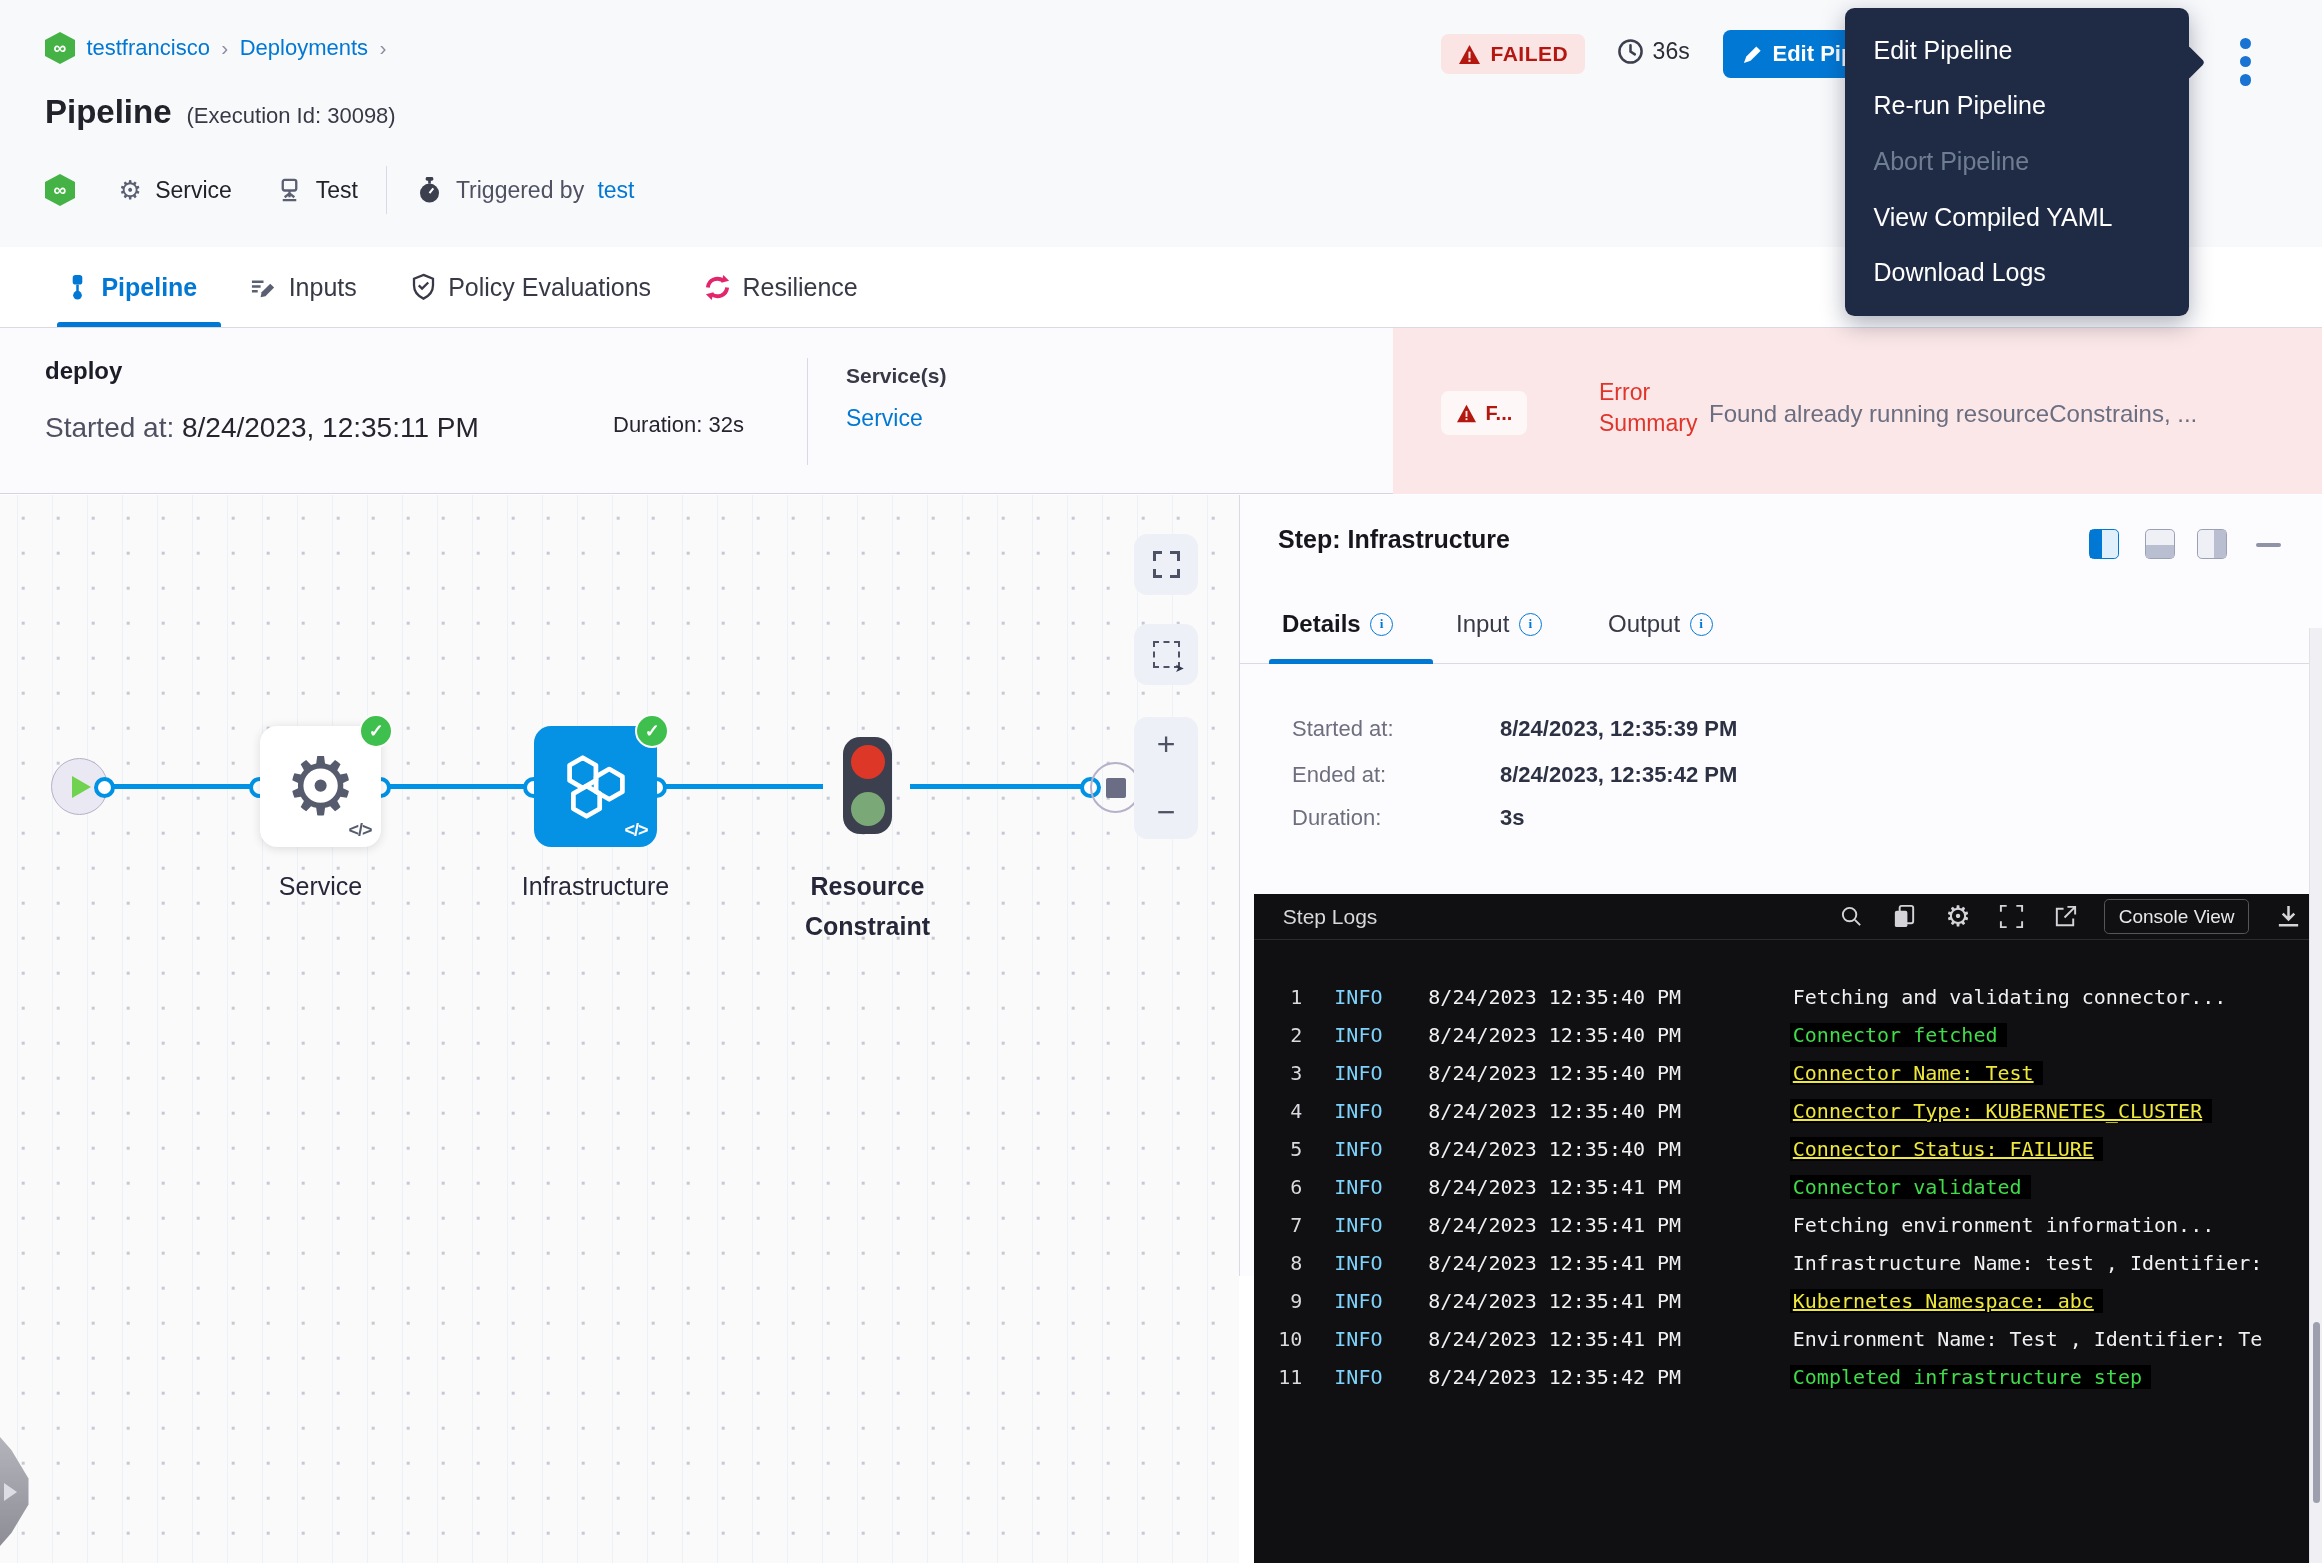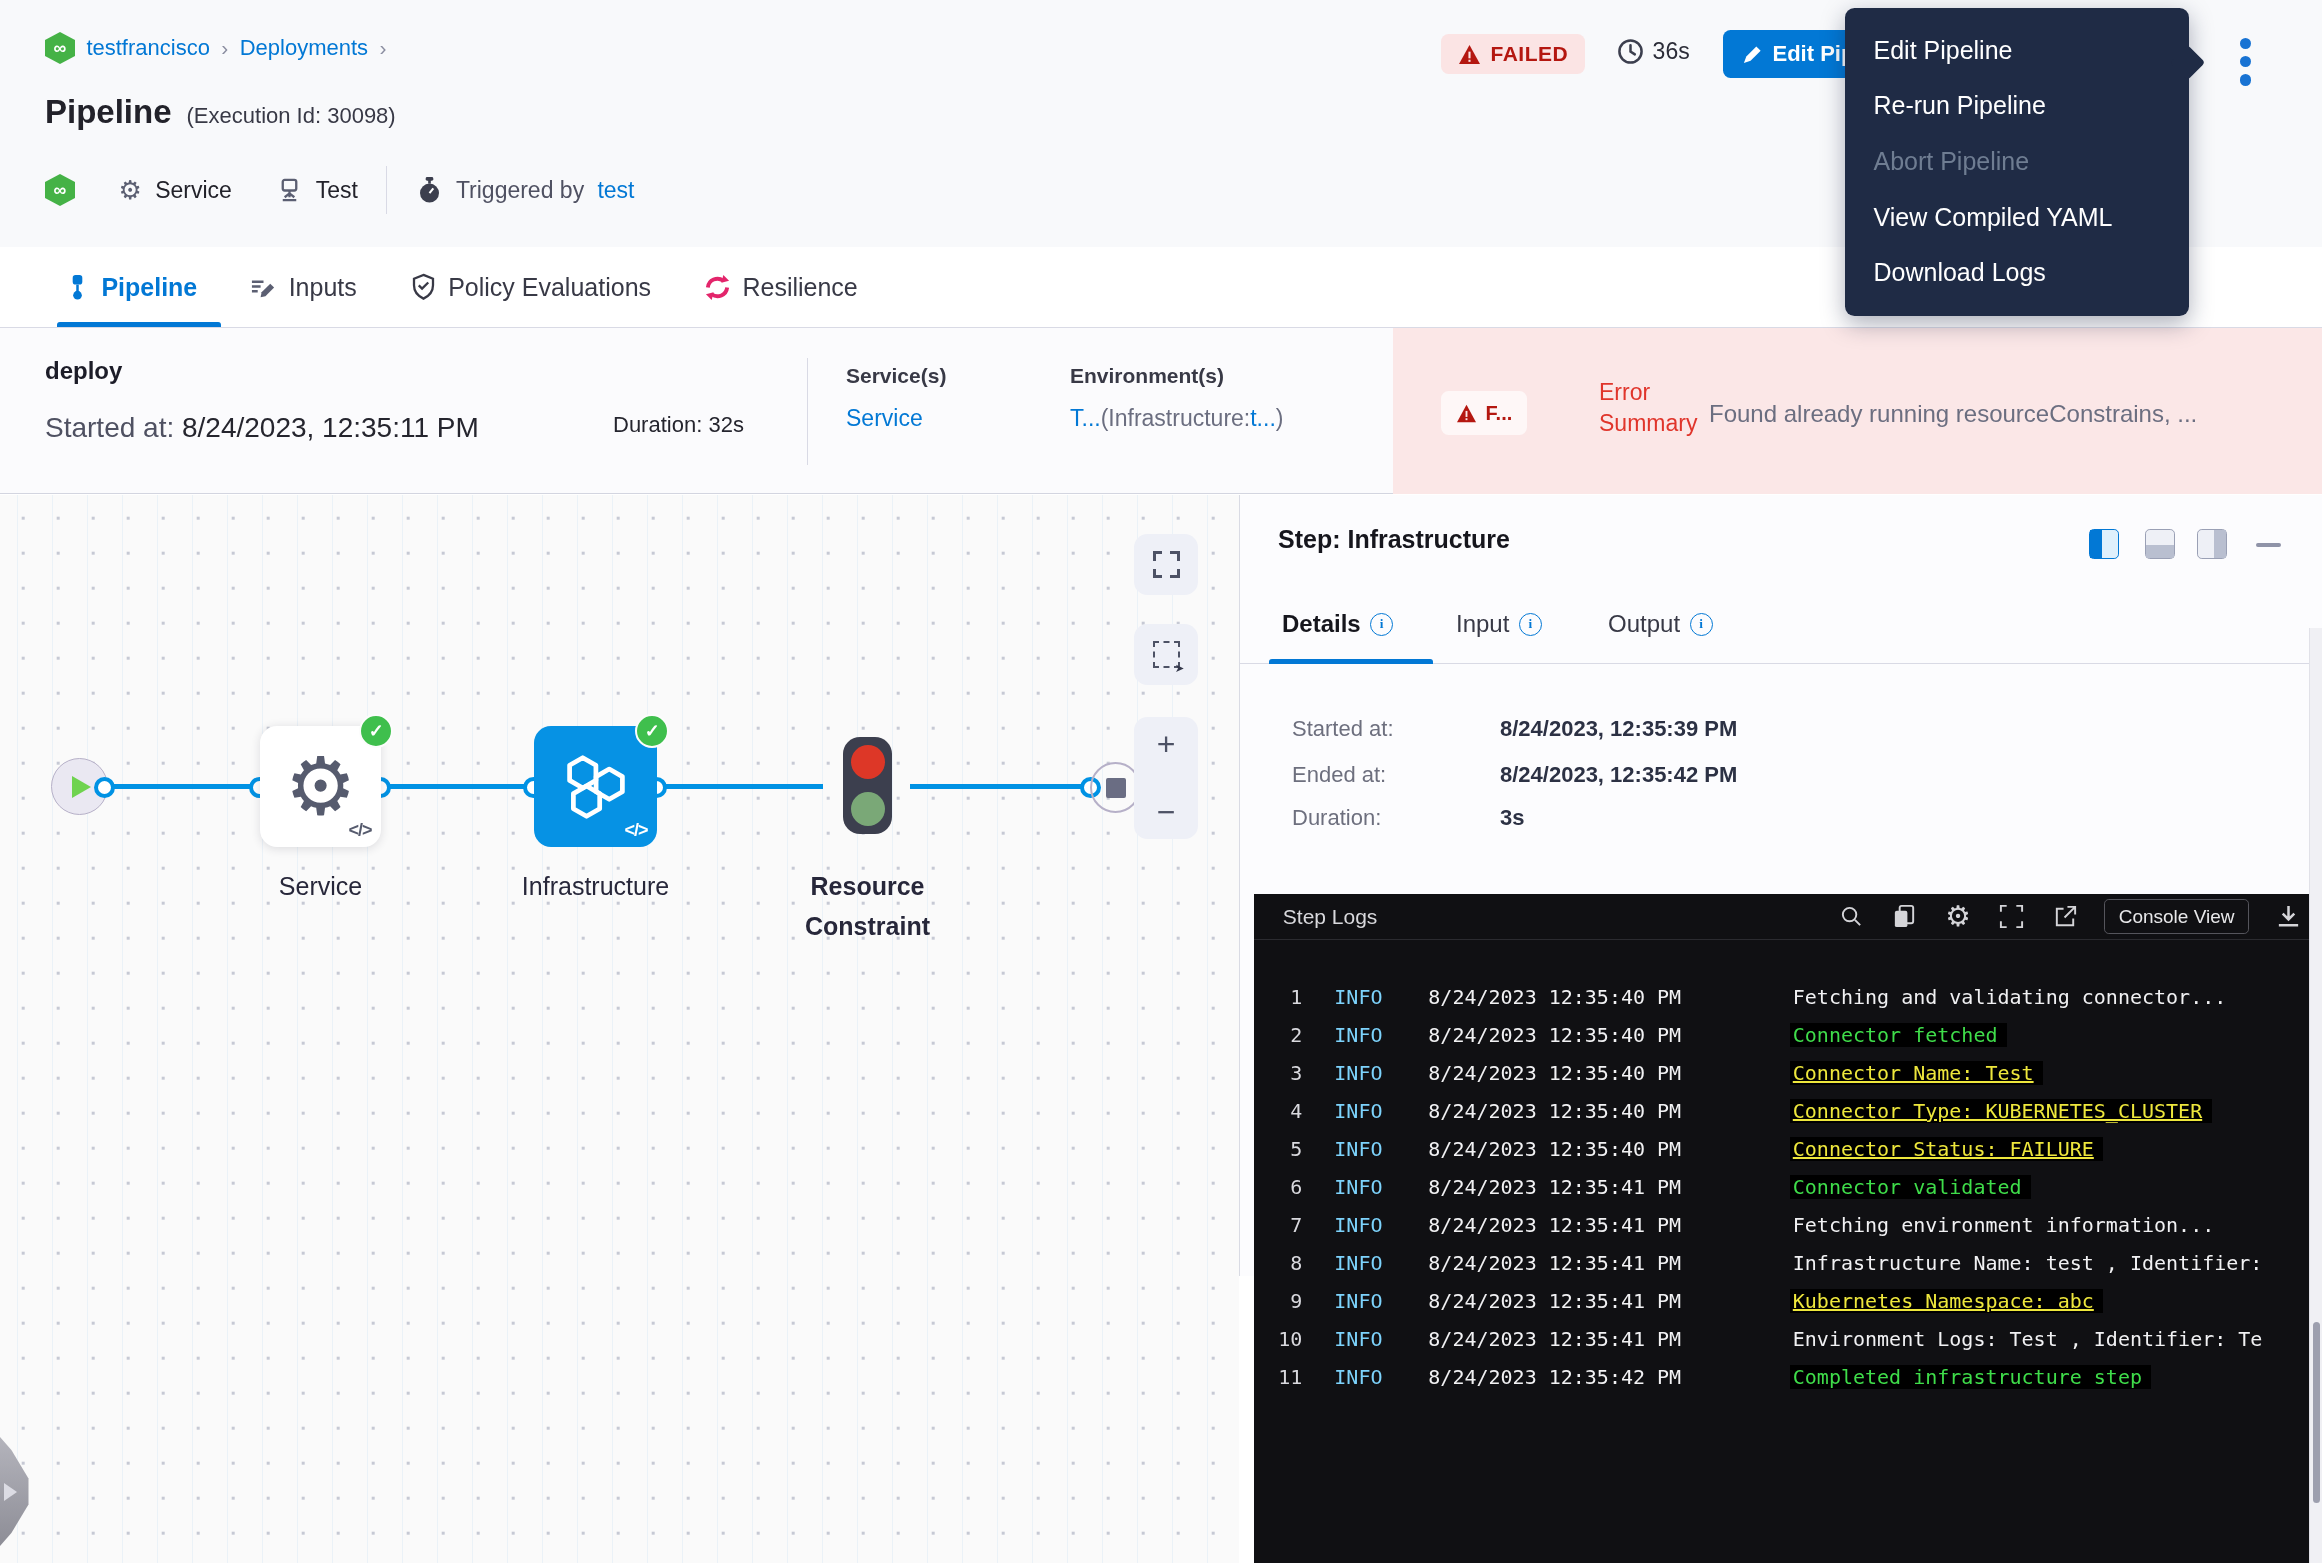--- a/index.html
+++ b/index.html
@@ -283,24 +283,20 @@
       <span>8/24/2023, 12:35:11 PM</span>
     </div>
     <div class="stage-duration">
       <span class="lbl">Duration:</span>
       <span>32s</span>
     </div>
     <div class="stage-divider"></div>
     <div class="svc-col">
       <span class="stage-col-h">Service(s)</span>
       <span class="blue-link">Service</span>
-    </div>
-    <div class="env-col">
-      <span class="stage-col-h">Environment(s)</span>
-      <span class="env-val"><span class="blue-link">T...</span><span>(Infrastructure:</span><span class="blue-link">t...</span><span>)</span></span>
     </div>
     <div class="error-zone">
       <div class="err-badge">
         <svg width="21" height="19" viewBox="0 0 24 22">
           <path d="M12 1 L23 21 L1 21 Z" fill="#b41710"></path>
           <rect x="10.9" y="8" width="2.2" height="7" fill="#fbe7e7"></rect>
           <rect x="10.9" y="16.5" width="2.2" height="2.2" fill="#fbe7e7"></rect>
         </svg>
         <span>F...</span>
       </div>
@@ -506,21 +502,21 @@
           <div class="log-row lc-yellow">
               <span class="ln">9</span>
               <span class="lv">INFO</span>
               <span class="lt">8/24/2023 12:35:41 PM</span>
               <span class="lm"><span>Kubernetes Namespace: abc</span></span>
             </div>
           <div class="log-row lc-white">
               <span class="ln">10</span>
               <span class="lv">INFO</span>
               <span class="lt">8/24/2023 12:35:41 PM</span>
-              <span class="lm"><span>Environment Logs: Test , Identifier: Te</span></span>
+              <span class="lm"><span>Environment Name: Test , Identifier: Te</span></span>
             </div>
           <div class="log-row lc-green">
               <span class="ln">11</span>
               <span class="lv">INFO</span>
               <span class="lt">8/24/2023 12:35:42 PM</span>
               <span class="lm"><span>Completed infrastructure step</span></span>
             </div>
         </div>
       </div>
 

